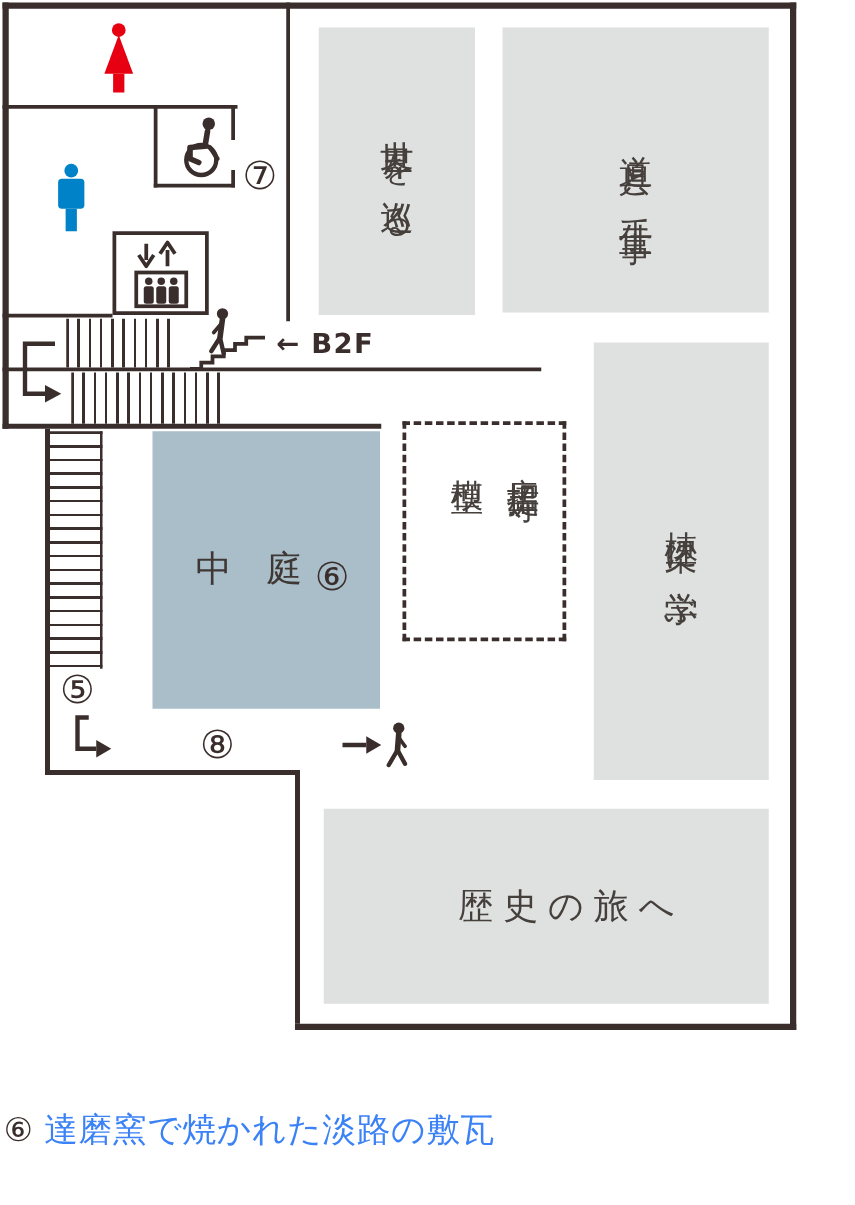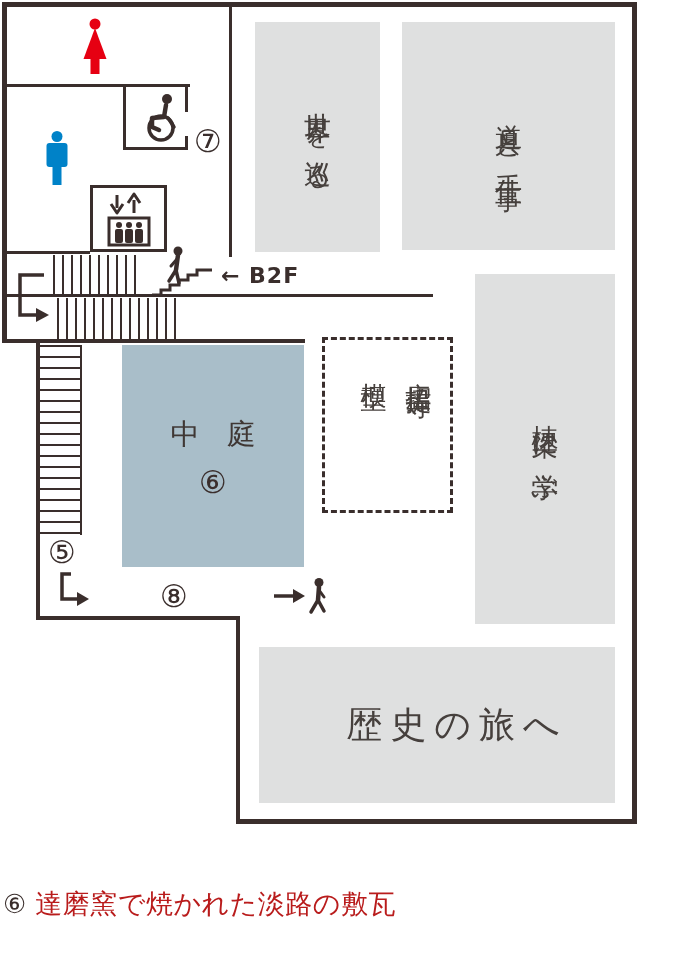--- a/index.html
+++ b/index.html
@@ -2,26 +2,26 @@
 <html><head>
 <meta charset="utf-8">
 <style>
   html,body{margin:0;padding:0;background:#ffffff;}
   #stage{position:relative;width:684px;height:964px;background:#ffffff;overflow:hidden;
          font-family:"Liberation Serif","DejaVu Serif",serif;}
   .abs{position:absolute;}
   .wall{position:absolute;background:#3a2e2c;}
   .room{position:absolute;background:#dfe0e0;display:flex;align-items:center;justify-content:center;}
   .vtext{writing-mode:vertical-rl;text-orientation:upright;}
-  .jp{color:#b91c1c;}
+  .jp{color:#3b82f6;}
   .roomlabel{font-size:27px;letter-spacing:6px;color:#46403d;}
   .num{font-family:"DejaVu Sans",sans-serif;color:#3a2e2c;line-height:1;}
   .marker{position:absolute;font-size:31px;}
   #courtyard{position:absolute;left:122px;top:345px;width:182px;height:222px;background:#a9bec9;
-             display:flex;flex-direction:column;align-items:center;justify-content:center;}
+             display:flex;align-items:center;justify-content:center;}
   #courtyard .clabel{font-size:29px;letter-spacing:10px;color:#3f3734;text-indent:10px;}
   #courtyard .cnum{font-size:31px;margin-top:12px;}
   #modelbox{position:absolute;left:322px;top:337px;width:131px;height:176px;
             border:3px dashed #3a2e2c;box-sizing:border-box;}
   #modelbox .cols{position:absolute;right:14px;top:22px;writing-mode:vertical-rl;
                   font-size:26px;letter-spacing:3px;color:#46403d;}
   #modelbox .cols span{display:block;margin-left:10px;}
   .treads-h{position:absolute;background:repeating-linear-gradient(to right,#3a2e2c 0 2px,transparent 2px 9px);}
   .treads-v{position:absolute;background:repeating-linear-gradient(to bottom,#3a2e2c 0 2px,transparent 2px 11px);}
   #b2f{position:absolute;left:211px;top:263px;font-family:"DejaVu Sans",sans-serif;
@@ -112,21 +112,21 @@
   <div class="room" style="left:255px;top:22px;width:125px;height:230px;">
     <div class="vtext roomlabel">世界を巡る</div>
   </div>
   <div class="room" style="left:402px;top:22px;width:213px;height:228px;">
     <div class="vtext roomlabel">道具と手仕事</div>
   </div>
   <div class="room" style="left:475px;top:274px;width:140px;height:350px;">
     <div class="vtext roomlabel">棟梁に学ぶ</div>
   </div>
   <div class="room" style="left:259px;top:647px;width:356px;height:156px;">
-    <div class="roomlabel" style="letter-spacing:8px;font-size:36px;margin-left:40px;">歴史の旅へ</div>
+    <div class="roomlabel" style="letter-spacing:8px;font-size:28px;margin-left:40px;">歴史の旅へ</div>
   </div>
 
   <div id="courtyard">
     <div class="clabel">中 庭</div>
     <div class="cnum num">⑥</div>
   </div>
 
   <div id="modelbox">
     <div class="cols">
       <span>唐招提寺</span>

